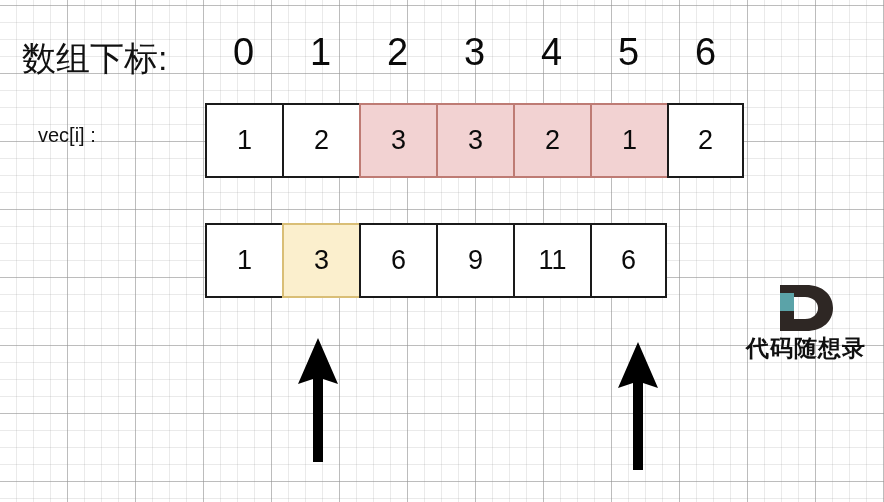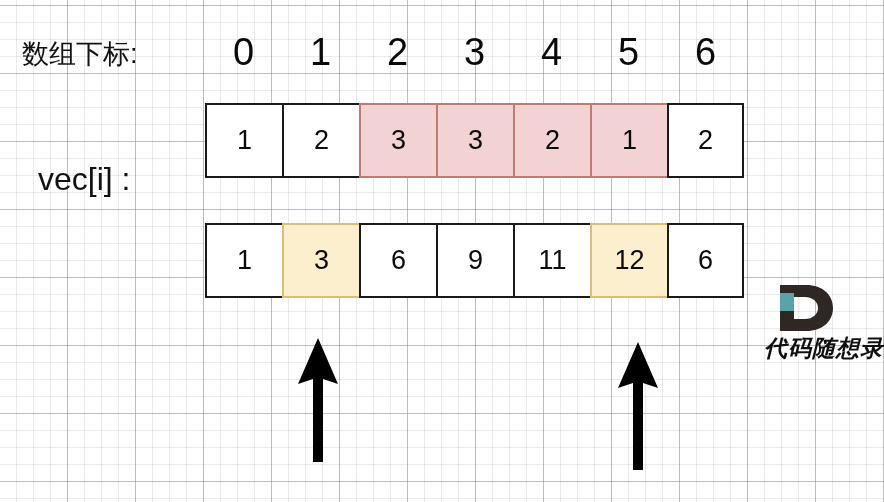--- a/index.html
+++ b/index.html
@@ -25,21 +25,21 @@
       17px 17px;
     background-position: -1px 5px, -1px 5px, -1px 5px, -1px 5px;
     font-family: "Liberation Sans", sans-serif;
   }
 
   
   .index-label {
     position: absolute;
     left: 22px;
     top: 36px;
-    font-size: 27px;
+    font-size: 34px;
     color: #111111;
     letter-spacing: 0px;
     white-space: nowrap;
   }
   .index-row {
     position: absolute;
     left: 205px;
     top: 28px;
     width: 539px;
     height: 48px;
@@ -51,24 +51,23 @@
     align-items: center;
     justify-content: center;
     font-size: 38px;
     color: #0a0a0a;
     font-family: "Liberation Sans", sans-serif;
   }
 
   
   .row-label {
     position: absolute;
-    font-size: 32px;
+    font-size: 20px;
     color: #111111;
     white-space: nowrap;
-    margin-top: 37px;
   }
   .row-label.vec { left: 38px; top: 124px; }
   .row-label.p   { left: 57px; top: 245px; }
 
   .array-row {
     position: absolute;
     left: 205px;
     display: flex;
     box-sizing: border-box;
   }
@@ -118,24 +117,23 @@
     left: 28px;
     top: 0px;
     width: 62px;
     height: 50px;
   }
   .wm-text {
     position: absolute;
     left: 0px;
     top: 50px;
     width: 138px;
-    text-align: right;
+    text-align: left;
     font-family: "DejaVu Serif", serif;
     font-weight: bold;
-    font-style: italic;
     font-size: 23px;
     color: #101010;
     letter-spacing: 1px;
     white-space: nowrap;
   }
 </style>
 </head>
 <body>
 
 <div id="canvas">
@@ -161,21 +159,20 @@
     <div class="cell hl-pink">1</div>
     <div class="cell">2</div>
   </div>
 
   <div class="array-row p">
     <div class="cell">1</div>
     <div class="cell hl-yellow">3</div>
     <div class="cell">6</div>
     <div class="cell">9</div>
     <div class="cell">11</div>
-    <div class="cell hl-yellow">12</div>
     <div class="cell">6</div>
   </div>
 
   <svg class="arrow" style="left:292px; top:334px;" width="52" height="132" viewBox="0 0 52 132">
     <path d="M26 4 L46 50 L31 45 L31 128 L21 128 L21 45 L6 50 Z" fill="#000000"></path>
   </svg>
 
   <svg class="arrow" style="left:612px; top:338px;" width="52" height="136" viewBox="0 0 52 136">
     <path d="M26 4 L46 50 L31 45 L31 132 L21 132 L21 45 L6 50 Z" fill="#000000"></path>
   </svg>

